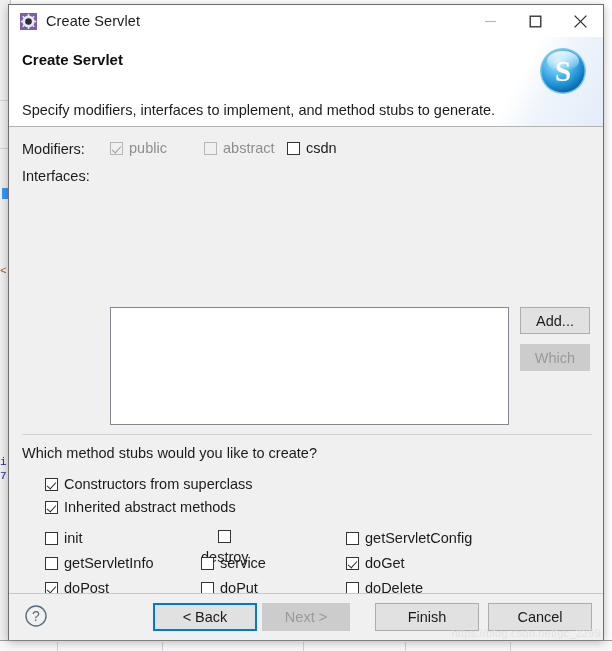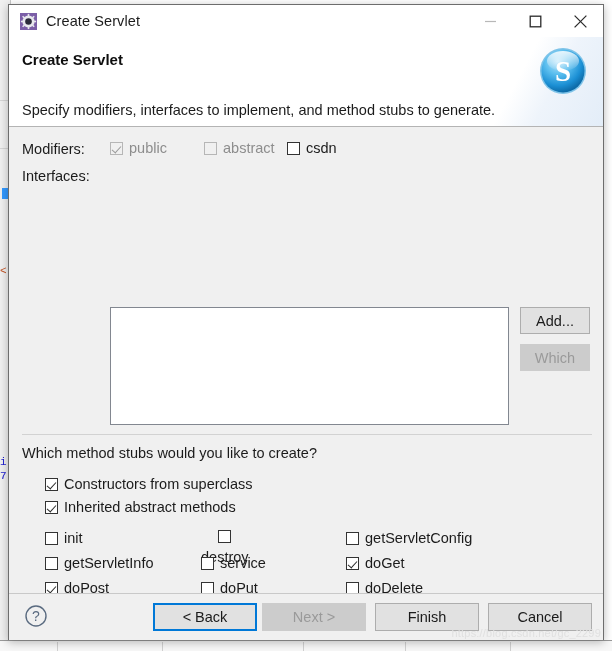--- a/index.html
+++ b/index.html
@@ -481,21 +481,21 @@
     <span class="help-icon">
       <svg width="24" height="24" viewBox="0 0 24 24">
         <circle cx="12" cy="12" r="10" fill="none" stroke="#5a6b80" stroke-width="1.4"></circle>
         <text x="12" y="17" font-family="'Liberation Sans', sans-serif" font-size="14" fill="#5a6b80" text-anchor="middle">?</text>
       </svg>
     </span>
 
     <div class="btn focused" style="left:144px; width:104px;">
       <span>&lt; Back</span>
     </div>
-    <div class="btn disabled" style="left:253px; width:104px;">
+    <div class="btn disabled" style="left:253px; width:88px;">
       <span>Next &gt;</span>
     </div>
     <div class="btn normal" style="left:366px; width:104px;justify-content:center;">
       <span>Finish</span>
     </div>
     <div class="btn normal" style="left:479px; width:104px;">
       <span>Cancel</span>
     </div>
 
     <div class="watermark">https://blog.csdn.net/gc_2299</div>

